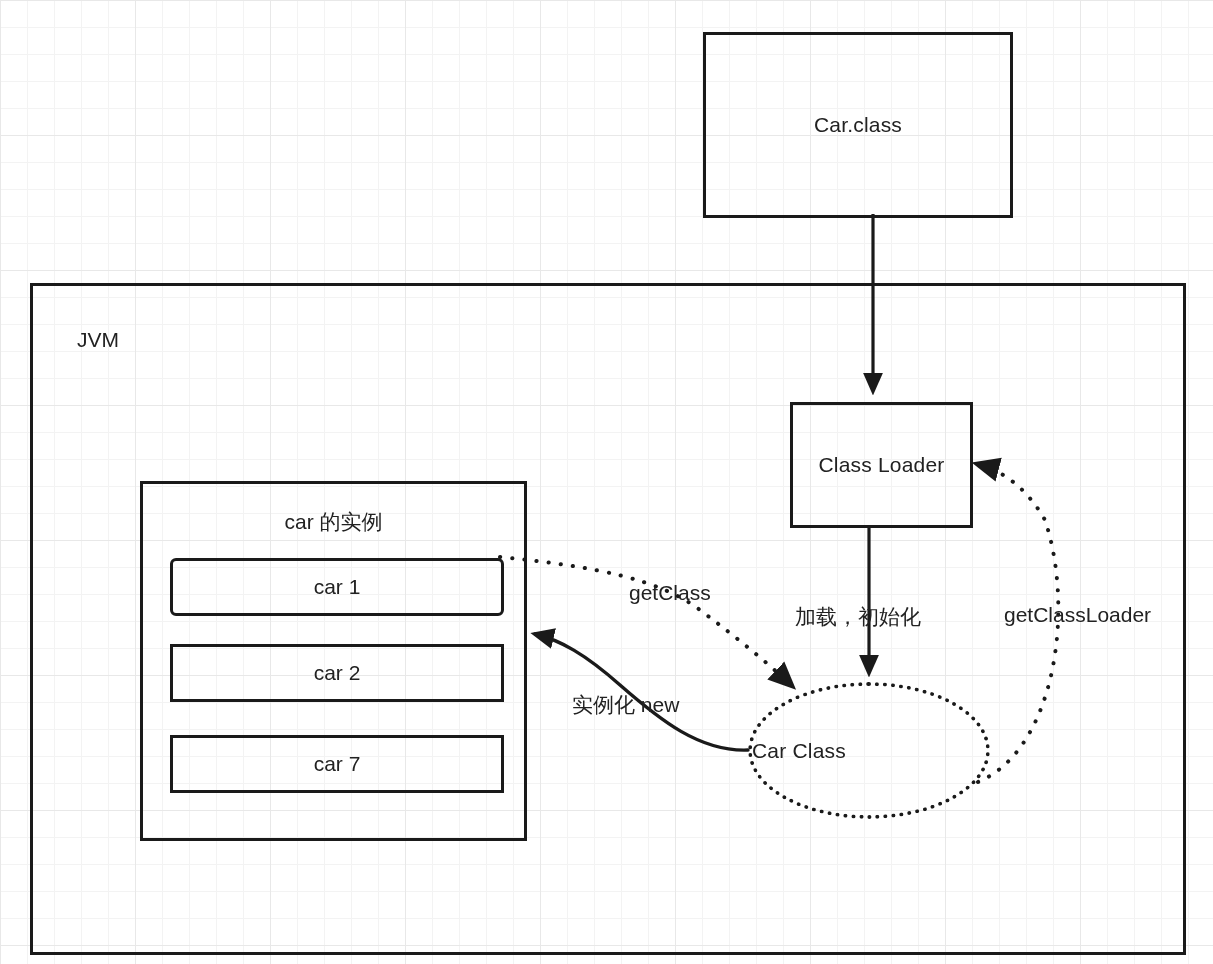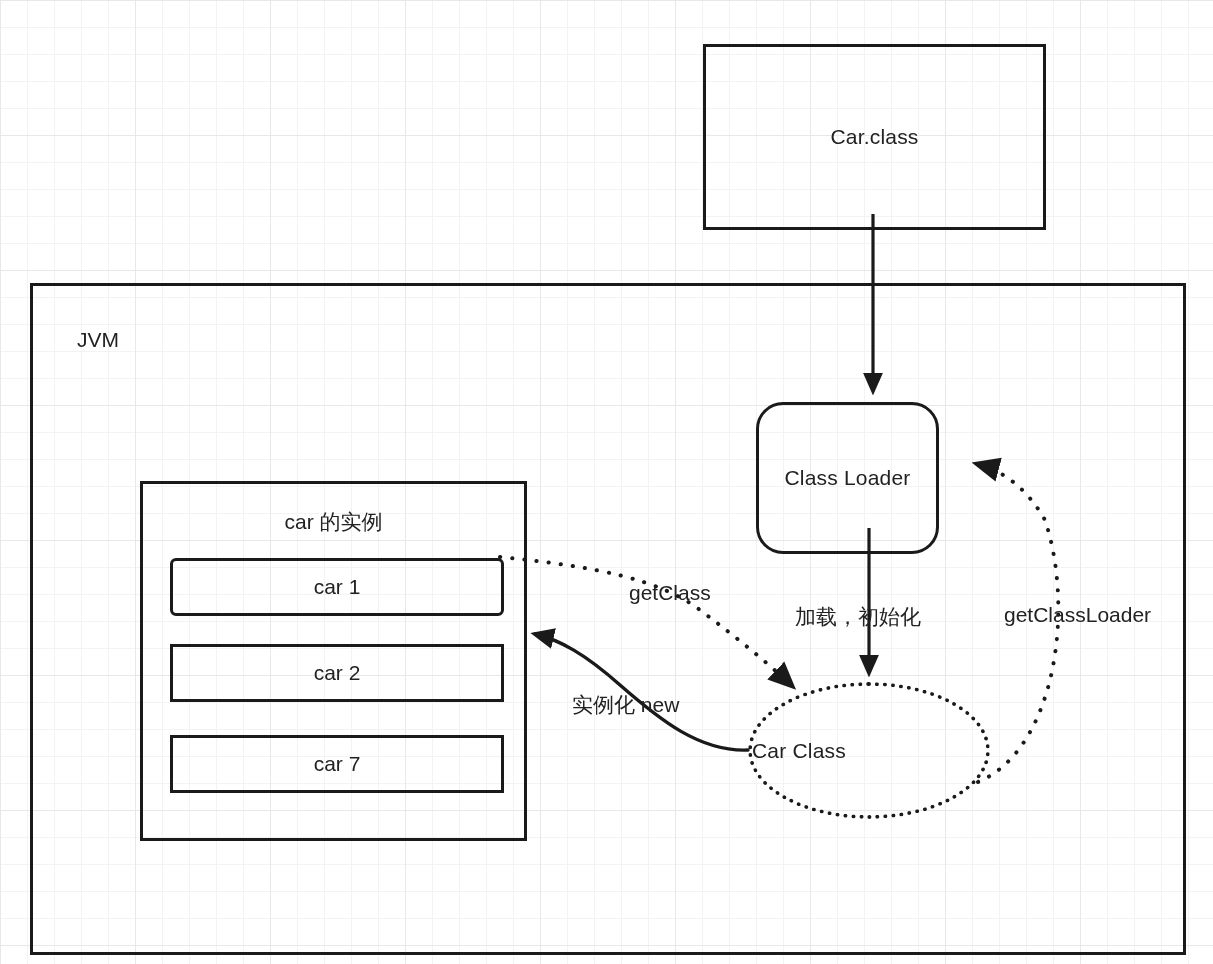--- a/index.html
+++ b/index.html
@@ -47,22 +47,22 @@
     color: #222222;
   }
   .node-label {
     font-size: 21px;
     color: #222222;
     letter-spacing: 0.2px;
     white-space: nowrap;
   }
   #car-class-file {
     left: 703px;
-    top: 44px;
-    width: 343px;
+    top: 32px;
+    width: 310px;
     height: 186px;
   }
   #jvm-box {
     left: 30px;
     top: 283px;
     width: 1156px;
     height: 672px;
     display: block;
   }
   #jvm-label {
@@ -100,25 +100,24 @@
     align-items: center;
     justify-content: center;
     font-size: 21px;
     color: #222222;
     background: transparent;
   }
   #car-1 { top: 74px; border-radius: 6px; }
   #car-2 { top: 160px; }
   #car-3 { top: 251px; }
   #class-loader-box {
-    left: 756px;
+    left: 790px;
     top: 402px;
     width: 183px;
-    height: 152px;
-    border-radius: 27px;
+    height: 126px;
   }
   #car-class-ellipse {
     position: absolute;
     left: 748px;
     top: 682px;
     width: 242px;
     height: 137px;
     box-sizing: border-box;
     border: 4px dotted #1a1a1a;
     border-radius: 50%;

